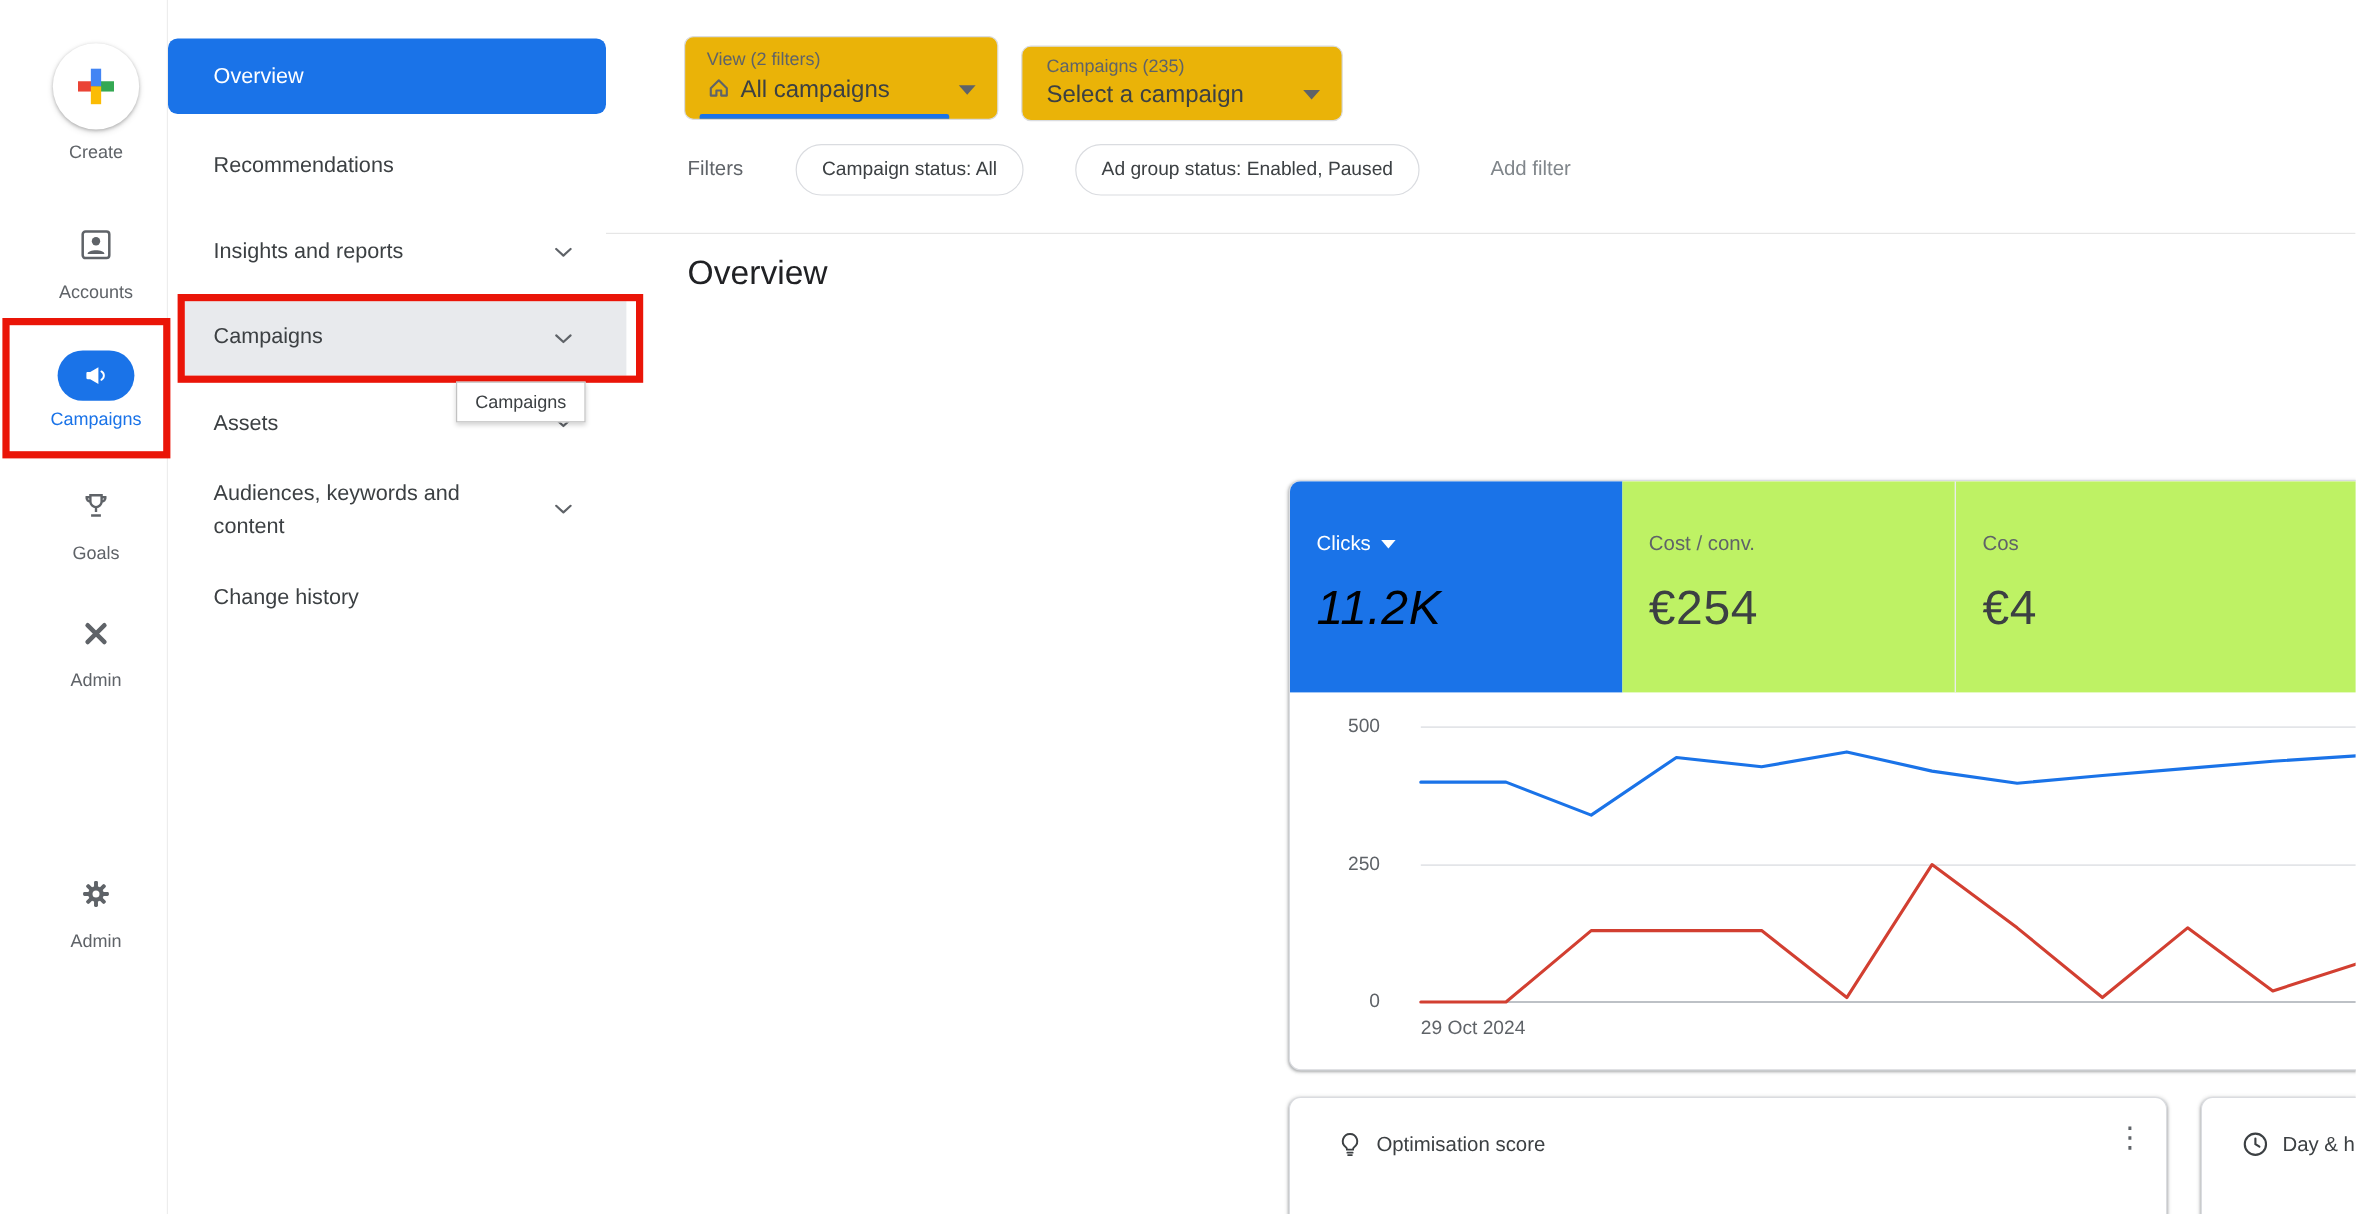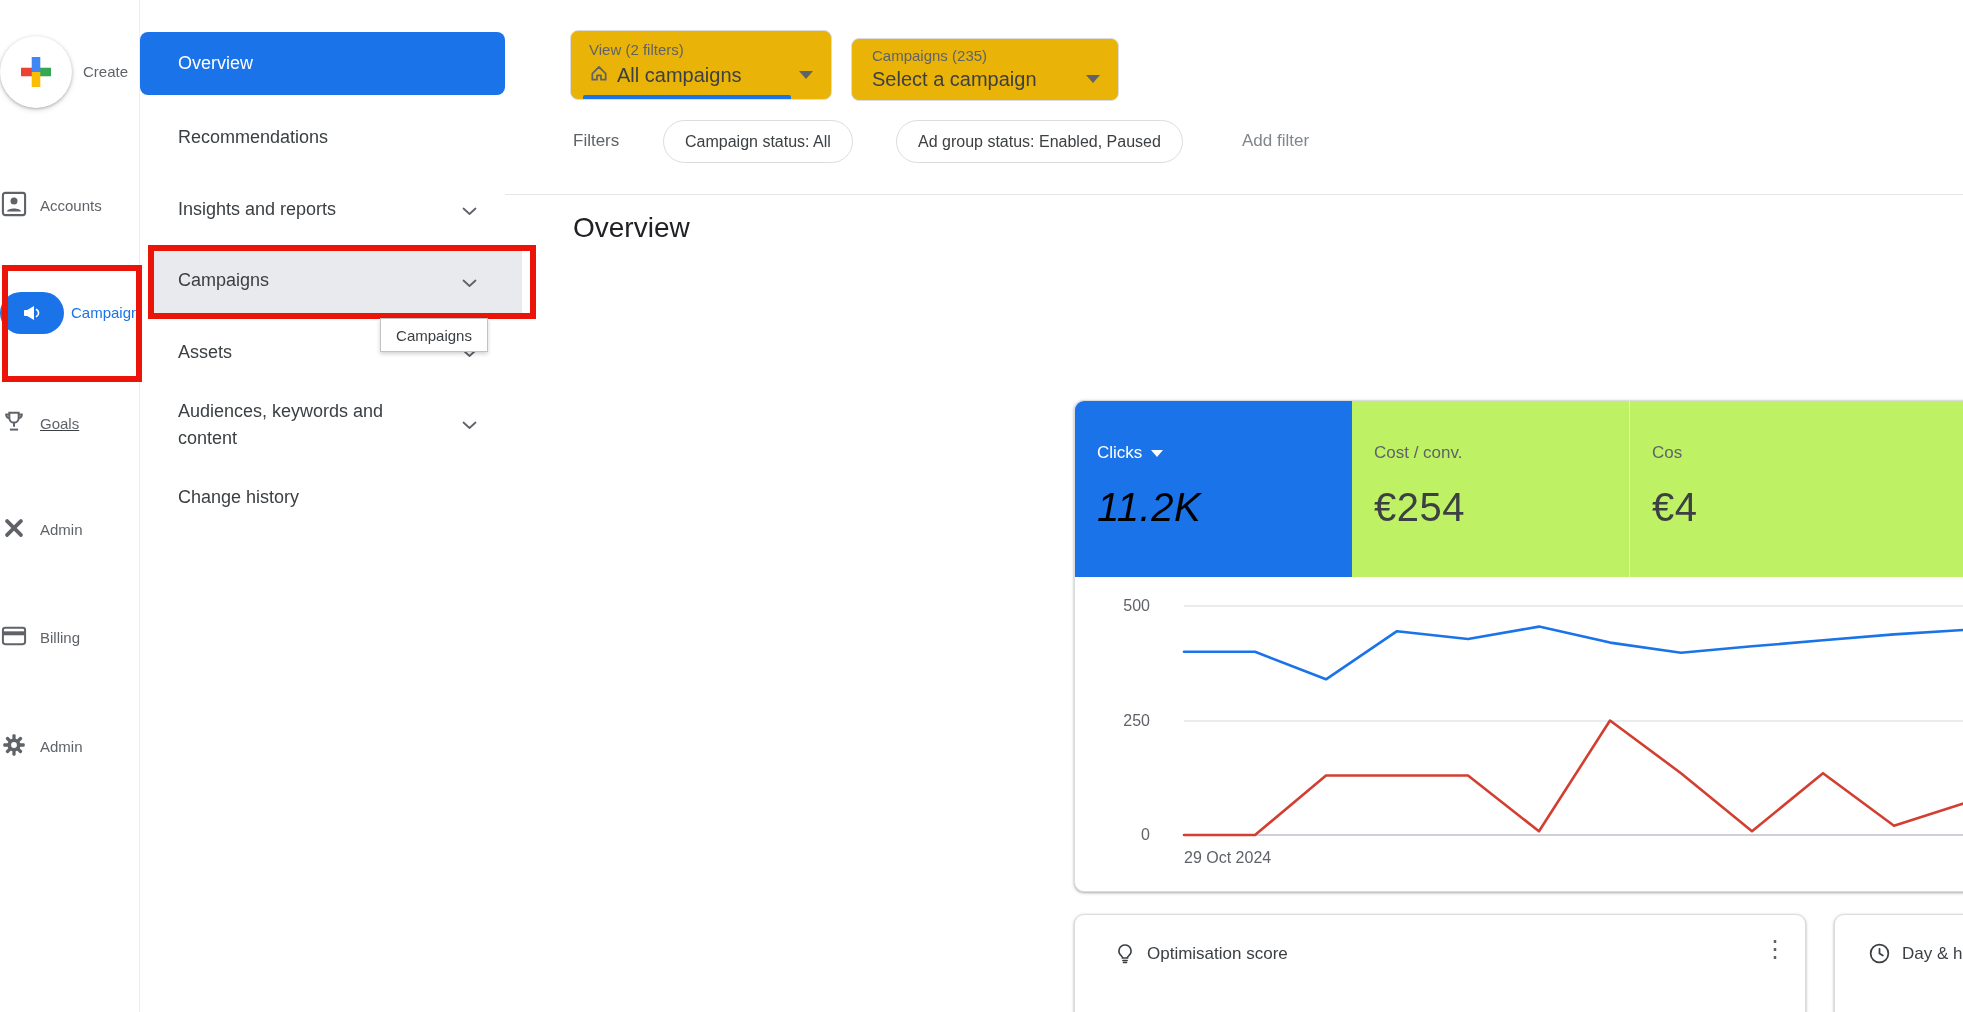--- a/index.html
+++ b/index.html
@@ -11,21 +11,21 @@
     --txt-gray:#5f6368;
     --border-gray:#dadce0;
   }
   *{margin:0;padding:0;box-sizing:border-box;}
   html,body{width:1963px;height:1012px;overflow:hidden;background:#fff;
     font-family:"Liberation Sans","DejaVu Sans",sans-serif;color:var(--txt-mid);}
   #screen{position:relative;width:1963px;height:1012px;background:#fff;}
 
   
   .rail{position:absolute;left:0;top:0;width:140px;height:1012px;background:#fff;border-right:1px solid #ededed;}
-  .rail-item{position:absolute;left:0;width:160px;display:flex;flex-direction:row;align-items:center;gap:12px;cursor:pointer;}
+  .rail-item{position:absolute;left:0;width:160px;display:flex;flex-direction:column;align-items:center;gap:12px;cursor:pointer;}
   .rail-label{font-size:15px;color:var(--txt-gray);line-height:18px;}
   .rail-label.active{color:var(--accent-blue);font-weight:500;}
   .create-circle{width:72px;height:72px;border-radius:50%;background:#fff;display:flex;align-items:center;justify-content:center;
     box-shadow:0 1px 3px rgba(0,0,0,.25),0 2px 6px rgba(0,0,0,.12);}
   .rail-pill{width:64px;height:42px;border-radius:21px;background:var(--accent-blue);display:flex;align-items:center;justify-content:center;}
 
   
   .subnav{position:absolute;left:140px;top:0;width:365px;height:1012px;background:#fff;}
   .subnav-pill{position:absolute;left:0;top:32px;width:365px;height:63px;background:var(--accent-blue);border-radius:8px;
     color:#fff;font-size:18px;font-weight:500;line-height:63px;padding-left:38px;cursor:pointer;}
@@ -117,21 +117,21 @@
     <div class="rail-item" style="top:292px;gap:7px;">
       <span class="rail-pill">
         <svg width="24" height="24" viewBox="0 0 24 24">
           <path d="M4 10 v4 c0 .6 .4 1 1 1 h2.2 l6.8 4 V5 L7.2 9 H5 c-.6 0-1 .4-1 1 Z" fill="#fff"></path>
           <path d="M16.5 8.5 a4 4 0 0 1 0 7" stroke="#fff" stroke-width="1.6" fill="none" stroke-linecap="round"></path>
         </svg>
       </span>
       <span class="rail-label active">Campaigns</span>
     </div>
 
-    <div class="rail-item" style="top:408px;text-decoration:underline;">
+    <div class="rail-item" style="top:408px;">
       <span>
         <svg width="28" height="28" viewBox="0 0 24 24" fill="none" stroke="#5f6368" stroke-width="1.7">
           <path d="M8 4 h8 v4.5 a4 4 0 0 1 -8 0 Z"></path>
           <path d="M8 5.5 H5.3 a2.6 2.6 0 0 0 2.9 3"></path>
           <path d="M16 5.5 h2.7 a2.6 2.6 0 0 1 -2.9 3"></path>
           <path d="M12 12.5 v3.5"></path>
           <path d="M8.5 18.5 h7"></path>
         </svg>
       </span>
       <span class="rail-label">Goals</span>
@@ -140,29 +140,20 @@
     <div class="rail-item" style="top:514px;">
       <span>
         <svg width="28" height="28" viewBox="0 0 24 24" fill="#5f6368">
           <rect x="10.4" y="2" width="3.2" height="20" rx="1.4" transform="rotate(45 12 12)"></rect>
           <rect x="10.4" y="2" width="3.2" height="20" rx="1.4" transform="rotate(-45 12 12)"></rect>
         </svg>
       </span>
       <span class="rail-label">Admin</span>
     </div>
 
-    <div class="rail-item" style="top:622px;">
-      <span>
-        <svg width="28" height="28" viewBox="0 0 24 24">
-          <rect x="2.5" y="5" width="19" height="14" rx="2" fill="none" stroke="#5f6368" stroke-width="1.7"></rect>
-          <rect x="2.5" y="8" width="19" height="3.4" fill="#5f6368"></rect>
-        </svg>
-      </span>
-      <span class="rail-label">Billing</span>
-    </div>
 
     <div class="rail-item" style="top:731px;">
       <span>
         <svg width="28" height="28" viewBox="0 0 24 24">
           <g fill="#5f6368">
             <rect x="10.6" y="2.8" width="2.8" height="18.4" rx="1"></rect>
             <rect x="10.6" y="2.8" width="2.8" height="18.4" rx="1" transform="rotate(45 12 12)"></rect>
             <rect x="10.6" y="2.8" width="2.8" height="18.4" rx="1" transform="rotate(90 12 12)"></rect>
             <rect x="10.6" y="2.8" width="2.8" height="18.4" rx="1" transform="rotate(135 12 12)"></rect>
             <circle cx="12" cy="12" r="5.6"></circle>

